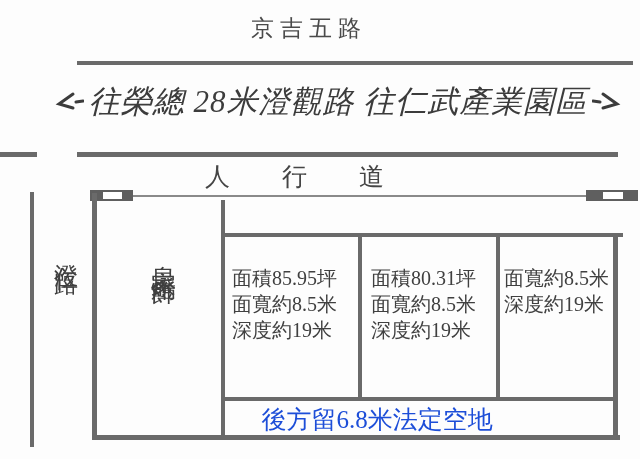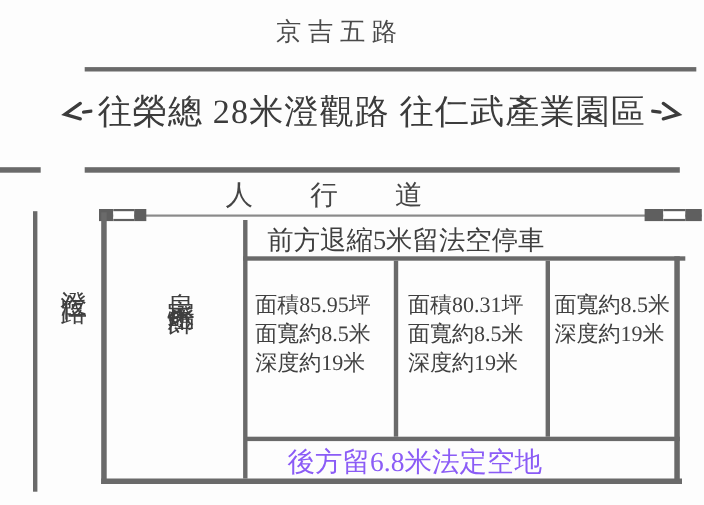--- a/index.html
+++ b/index.html
@@ -20,20 +20,21 @@
   .top-road{
     position:absolute;left:96px;top:13px;width:420px;
     text-align:center;font-size:23px;letter-spacing:6px;text-indent:6px;
     color:#4a4a4a;white-space:nowrap;
   }
   
   .direction-row{
     position:absolute;left:38px;top:80px;width:600px;height:44px;
     display:flex;align-items:center;justify-content:center;gap:5px;
     color:#3c3c3c;
+    font-style:italic;
   }
   .direction-row .txt{
     font-size:31px;letter-spacing:1px;white-space:nowrap;
   }
   .arrow-icon{display:block;}
   
   .sidewalk-label{
     position:absolute;left:205px;top:160px;
     font-size:25px;letter-spacing:52px;white-space:nowrap;color:#454545;
   }
@@ -61,21 +62,21 @@
   .lot-card{
     position:absolute;top:265px;
     font-size:20px;line-height:26px;white-space:nowrap;color:#404040;
   }
   .lot-1{left:232px;}
   .lot-2{left:371px;font-family:Liberation Serif, serif;}
   .lot-3{left:504px;}
   
   .rear-setback-label{
     position:absolute;left:222px;top:403px;width:310px;
-    text-align:center;font-size:25px;white-space:nowrap;color:#8b5cf6;
+    text-align:center;font-size:25px;white-space:nowrap;color:#1d4ed8;
   }
 </style>
 </head>
 <body>
 
 <div class="canvas">
 
   <div class="top-road">京吉五路</div>
 
   <div class="hline" style="left:77px;top:61px;width:556px;height:4px;"></div>
@@ -112,21 +113,20 @@
 
   <div class="vline" style="left:30px;top:192px;width:4px;height:255px;"></div>
   <div class="v-label chengren-label">澄仁路</div>
 
   <div class="vline" style="left:92px;top:193px;width:5px;height:247px;"></div>
   <div class="hline" style="left:92px;top:435px;width:528px;height:5px;"></div>
 
   <div class="vline" style="left:221px;top:200px;width:4px;height:235px;"></div>
   <div class="v-label shop-label">皇家燈飾</div>
 
-  <div class="front-setback-label">前方退縮5米留法空停車</div>
   <div class="hline" style="left:221px;top:233px;width:402px;height:4px;"></div>
 
   <div class="vline" style="left:358px;top:237px;width:4px;height:160px;"></div>
   <div class="vline" style="left:496px;top:237px;width:4px;height:160px;"></div>
   <div class="vline" style="left:613px;top:233px;width:5px;height:204px;"></div>
   <div class="hline" style="left:224px;top:397px;width:394px;height:4px;"></div>
 
   <div class="lot-card lot-1">
     <div>面積85.95坪</div>
     <div>面寬約8.5米</div>

